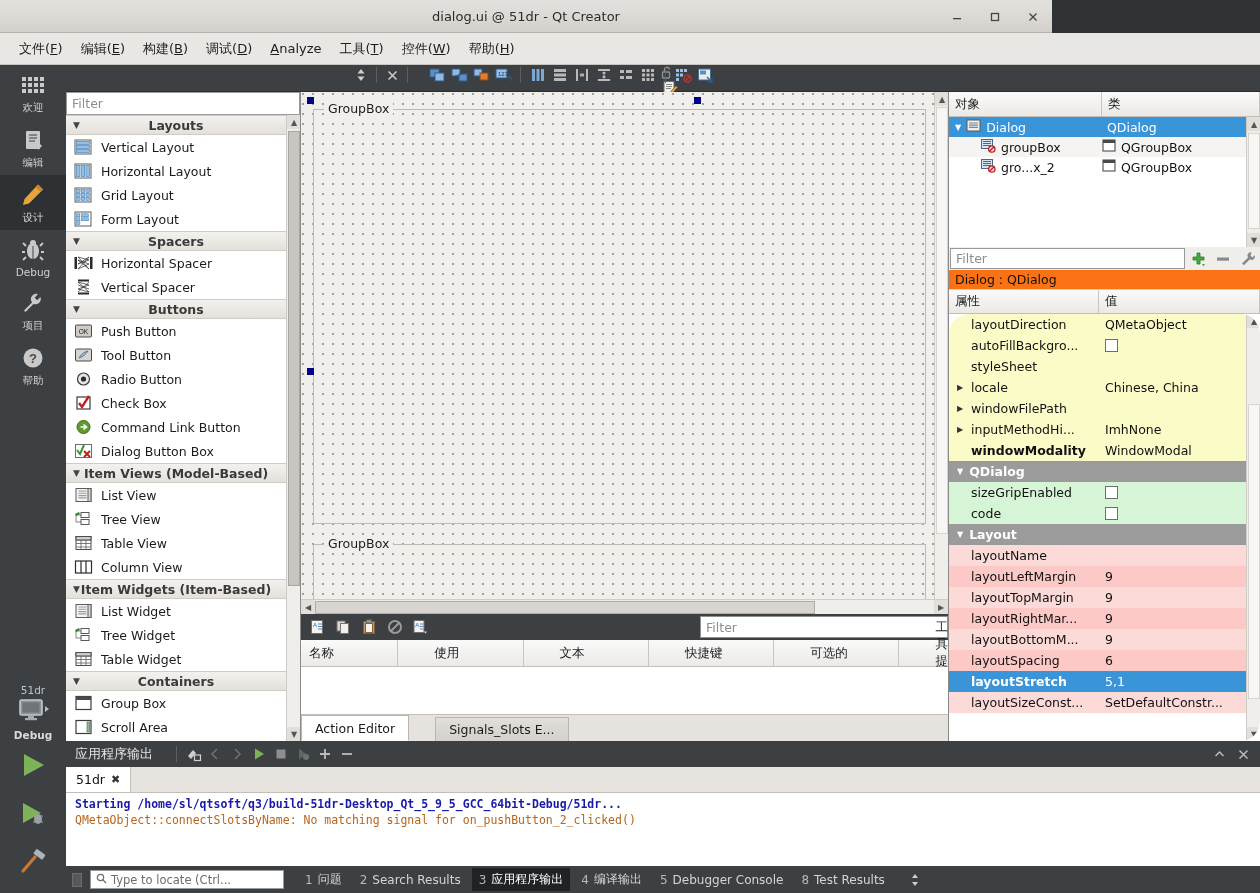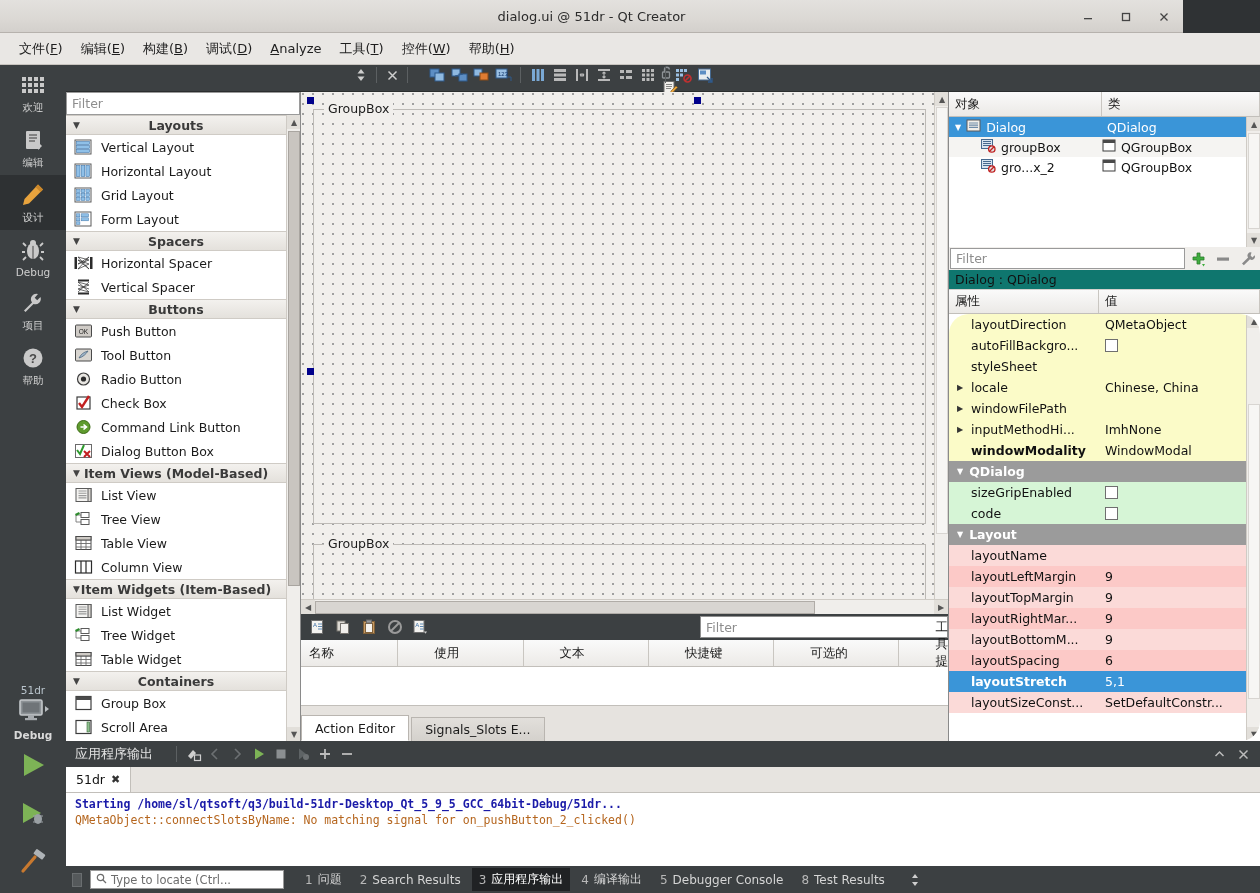--- a/index.html
+++ b/index.html
@@ -7,21 +7,21 @@
     width: 1260px; height: 893px;
     font-family: "DejaVu Sans", "Liberation Sans", sans-serif;
     font-size: 12px;
     overflow: hidden;
     background: #2f3234;
   }
   #app { position: relative; width: 1260px; height: 893px; }
 
   
   .titlebar {
-    position: absolute; left: 0; top: 0; width: 1183px; height: 33px;
+    position: absolute; left: 0; top: 0; width: 1052px; height: 33px;
     background: linear-gradient(to bottom, #e3e1de 0%, #dbd8d4 60%, #d3d0cc 100%);
     border-bottom: 1px solid #b6b2ad;
     display: flex; align-items: center; justify-content: center;
   }
   .titlebar .title {
     font-size: 13px; color: #2b2b2b; font-weight: normal;
   }
   .win-controls {
     position: absolute; right: 10px; top: 0; height: 33px;
     display: flex; align-items: center; gap: 20px;
@@ -153,21 +153,21 @@
   .ae-filter {
     margin-left:auto; width:248px; height:22px; background:#fff; border:1px solid #8f8f8f;
     display:flex; align-items:center; padding-left:5px; color:#8d8d8d; font-size:12.5px;
   }
   .ae-head { height:27px; display:flex; background:linear-gradient(to bottom,#fafafa,#eceae7); border-bottom:1px solid #c2bfba;gap:28px; }
   .ae-head div {
     border-right:1px solid #c9c6c1; display:flex; align-items:center; padding-left:8px;
     font-size:12.5px; color:#1a1a1a;
   }
   .ae-body { flex:1; background:#fff; }
-  .ae-tabs { height:36px; background:#e6e3df; display:flex; align-items:flex-end; border-top:1px solid #c2bfba; }
+  .ae-tabs { height:27px; background:#e6e3df; display:flex; align-items:flex-end; border-top:1px solid #c2bfba;gap:24px; }
   .ae-tab {
     height:24px; padding:0 13px; display:flex; align-items:center; font-size:12.5px;
     color:#1a1a1a; cursor:pointer; border:1px solid #b9b5b0; border-bottom:none;
     background:linear-gradient(to bottom,#e2dfdb,#d4d1cc); margin-right:2px;
   }
   .ae-tab.active { background:#fff; border-bottom:1px solid #fff; height:26px; }
 
   
   .objinspector {
     position:absolute; left:948px; top:92px; width:312px; height:155px;
@@ -194,21 +194,21 @@
   }
   .pf-btn { width:25px; height:22px; display:flex; align-items:center; justify-content:center; cursor:pointer;}
 
   
   .propeditor {
     position:absolute; left:948px; top:270px; width:312px; height:471px;
     background:#fff; border-left:1px solid #8a8a8a; display:flex; flex-direction:column;
   }
   .pe-objline {
     height:20px; display:flex; align-items:center; padding-left:6px; font-size:12.5px;
-    background:#0f766e; color:#111; border-bottom:1px solid #d5d2ce;
+    background:#f97316; color:#111; border-bottom:1px solid #d5d2ce;
   }
   .pe-head { height:24px; display:flex; background:linear-gradient(to bottom,#fafafa,#ebe9e6); border-bottom:1px solid #c2bfba;}
   .pe-head div { display:flex; align-items:center; padding-left:6px; font-size:12.5px; color:#1a1a1a; border-right:1px solid #c9c6c1;}
   .pe-rows { flex:1; position:relative; overflow:hidden;border-radius:20px; }
   .pe-inner { position:absolute; left:0; top:0; right:14px; bottom:0; }
   .pe-row { height:21px; display:flex; font-size:12.5px; color:#111; cursor:pointer; }
   .pe-name { width:150px; display:flex; align-items:center; padding-left:22px; position:relative; overflow:hidden; white-space:nowrap; }
   .pe-val { flex:1; display:flex; align-items:center; padding-left:6px; overflow:hidden; white-space:nowrap; }
   .pe-row .arrow { position:absolute; left:8px; font-size:8px; color:#333; }
   .pe-group {

